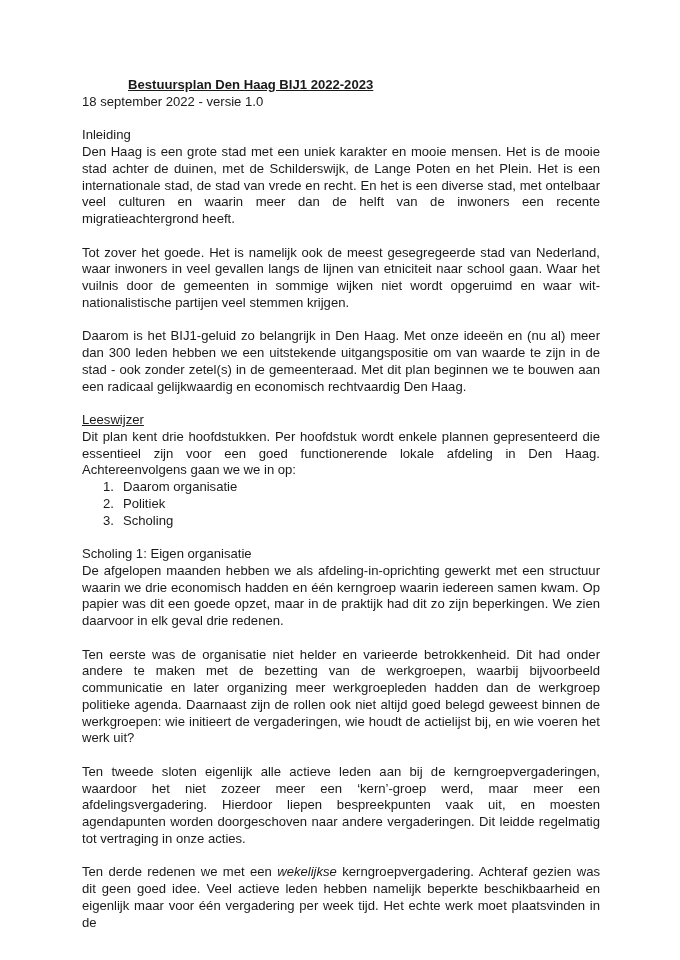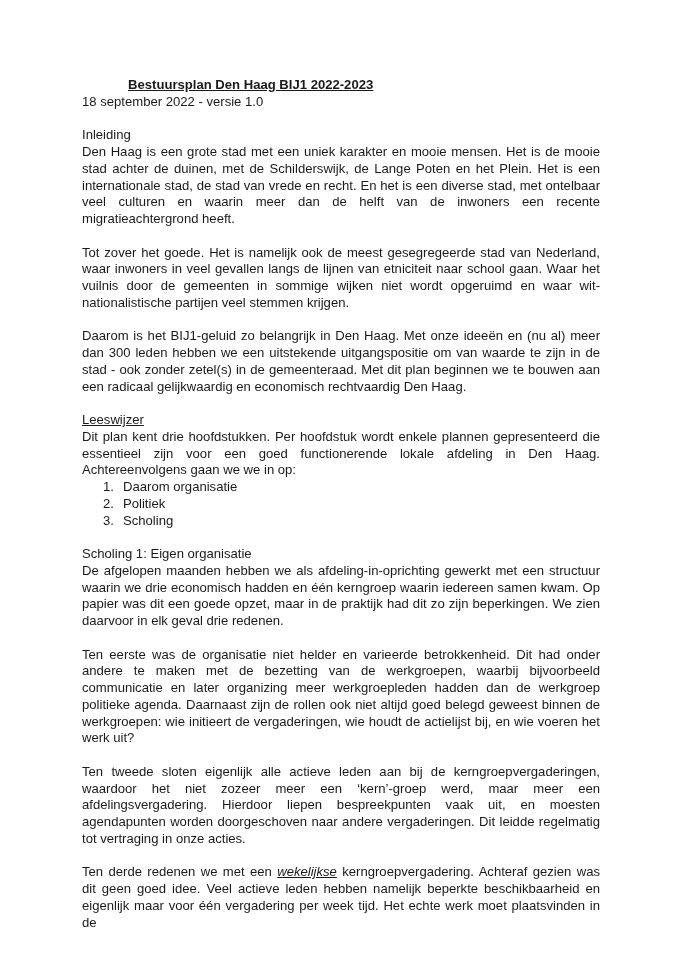--- a/index.html
+++ b/index.html
@@ -12,21 +12,21 @@
   .title { font-weight: bold; text-decoration: underline; padding-left: 46px; }
   .h { font-weight: normal; }
   .u { text-decoration: underline; }
   p { margin: 0; }
   .j { text-align: justify; text-align-last: left; }
   .jf { text-align: justify; text-align-last: justify; }
   .gap { height: 16.75px; }
   ol { margin: 0; padding: 0; list-style: none; }
   ol li { position: relative; padding-left: 41px; }
   ol li .num { position: absolute; left: 21px; }
-  em { font-style: italic; text-decoration: underline; }
+  em { font-style: italic; }
 </style>
 </head>
 <body>
 
 <div class="page">
   <p class="title">Bestuursplan Den Haag BIJ1 2022-2023</p>
   <p>18 september 2022 - versie 1.0</p>
   <div class="gap"></div>
 
   <p class="h">Inleiding</p>

